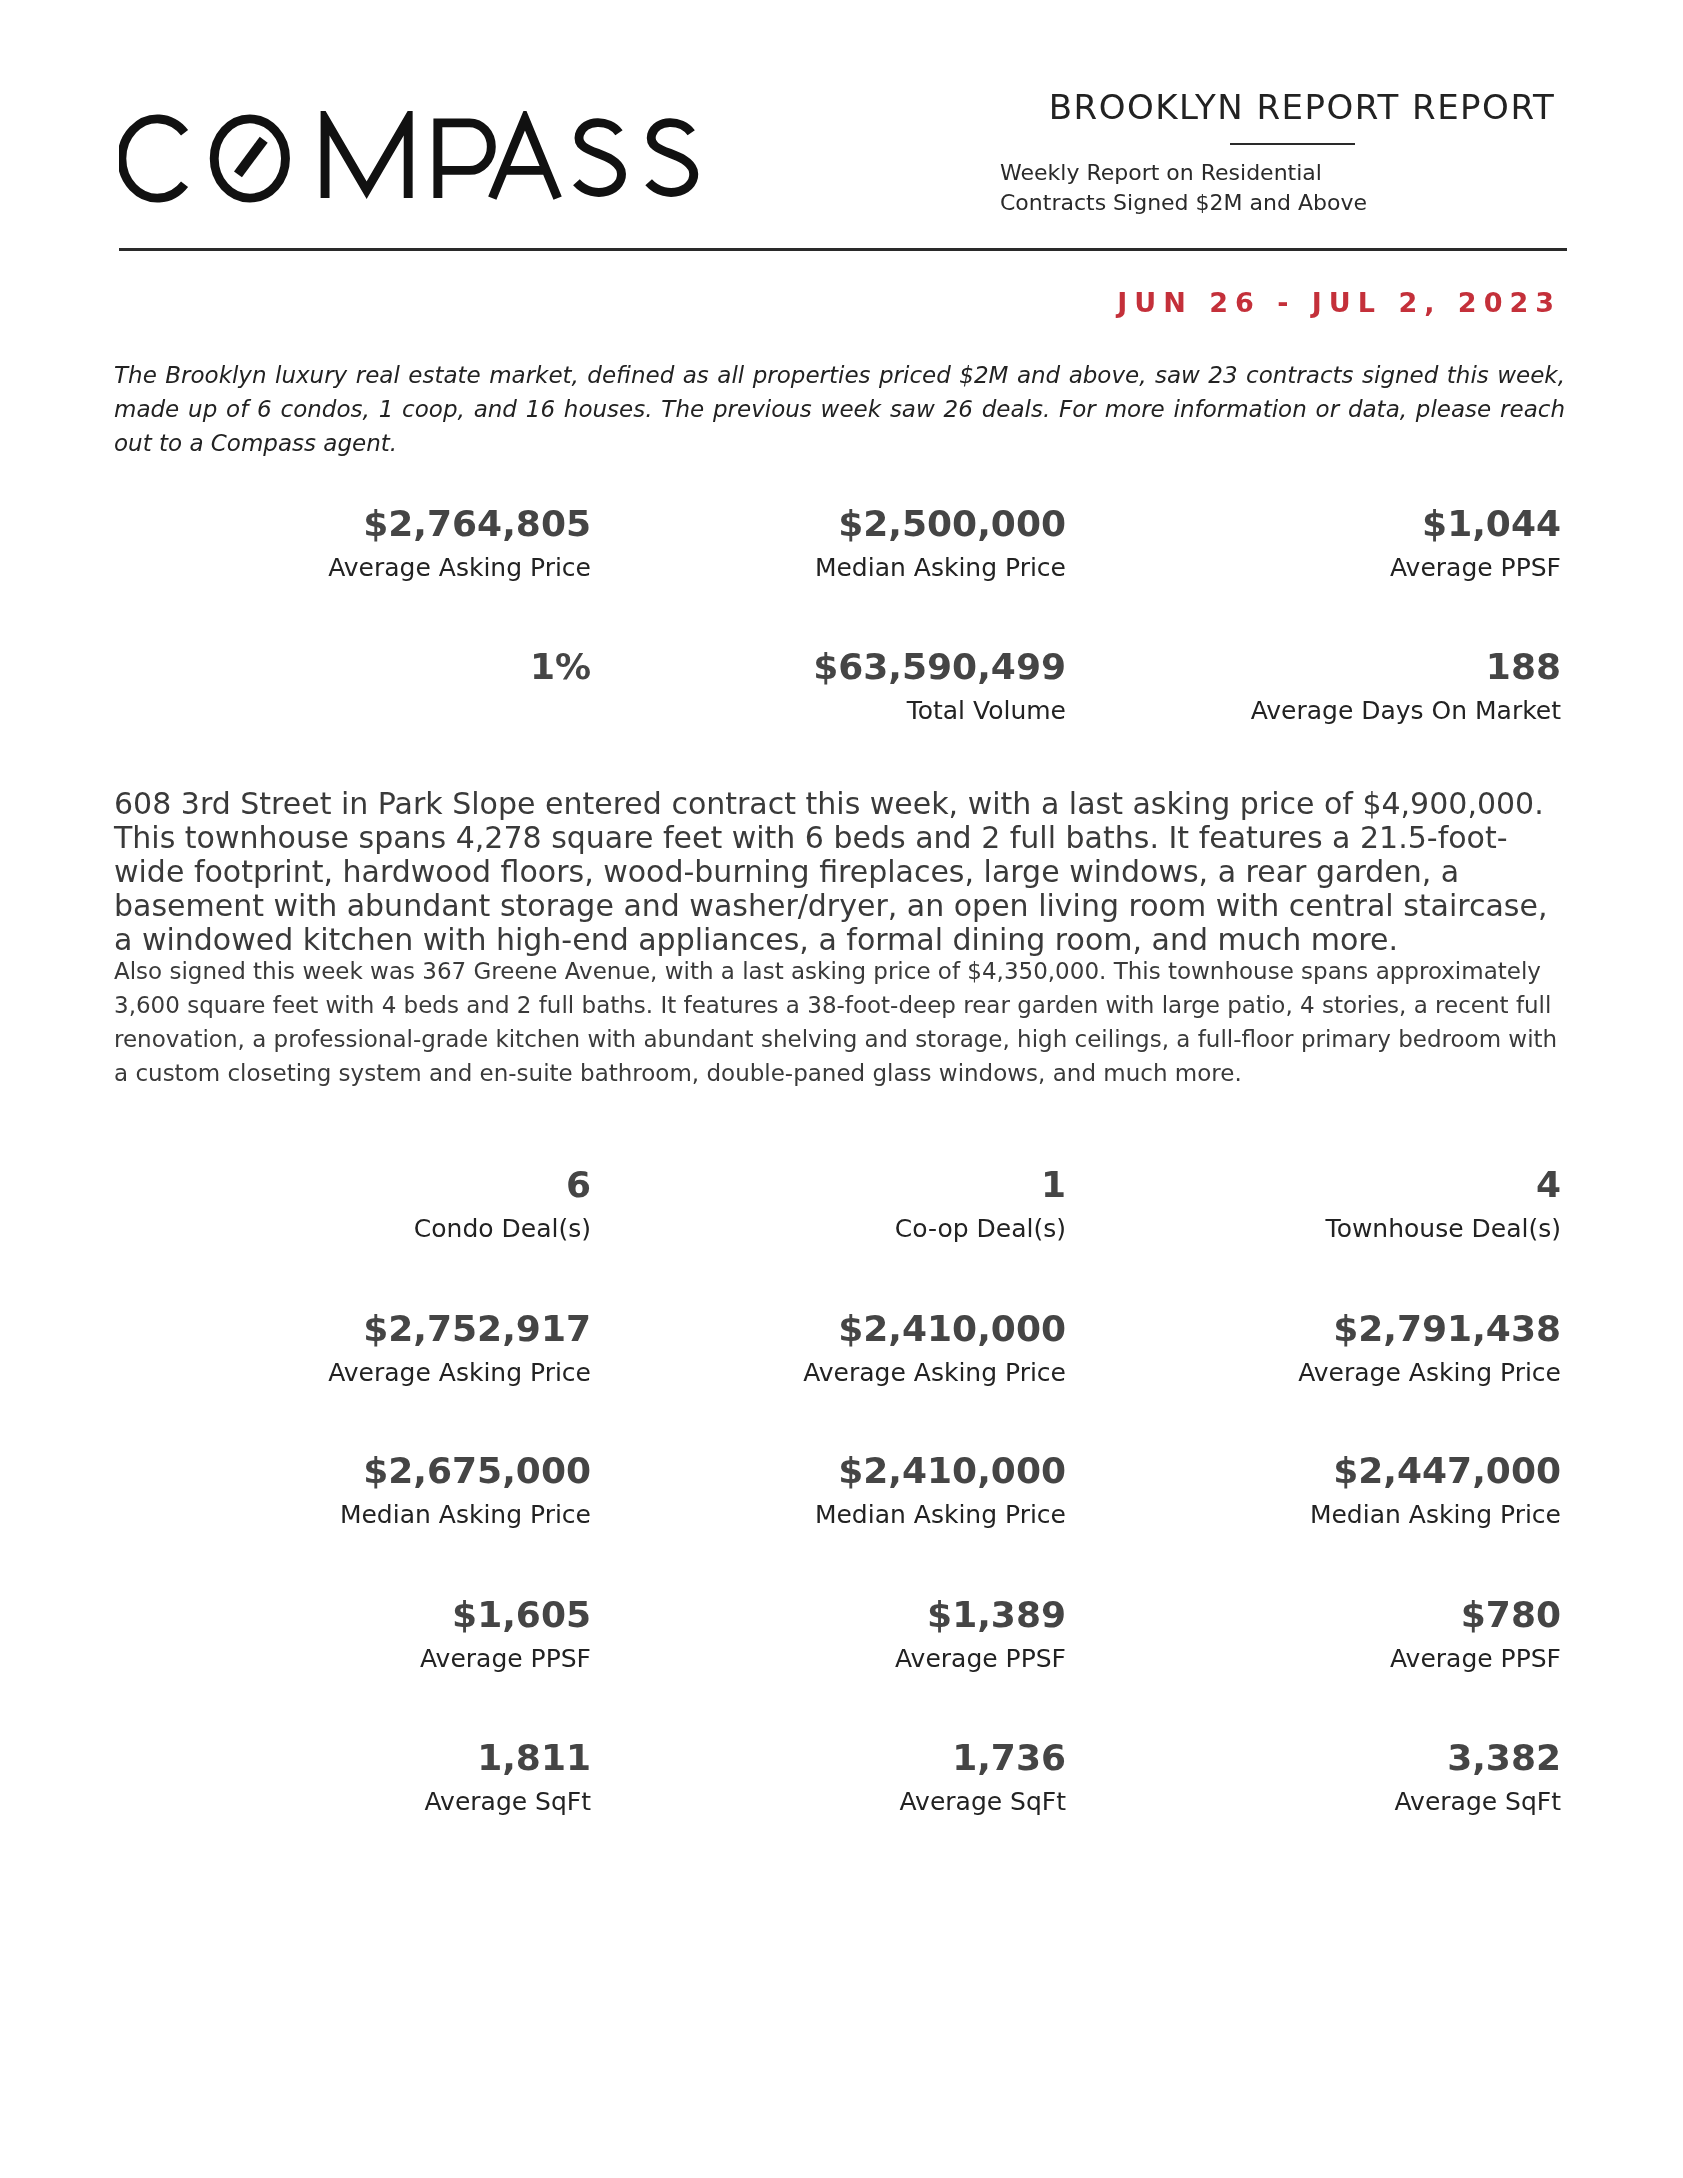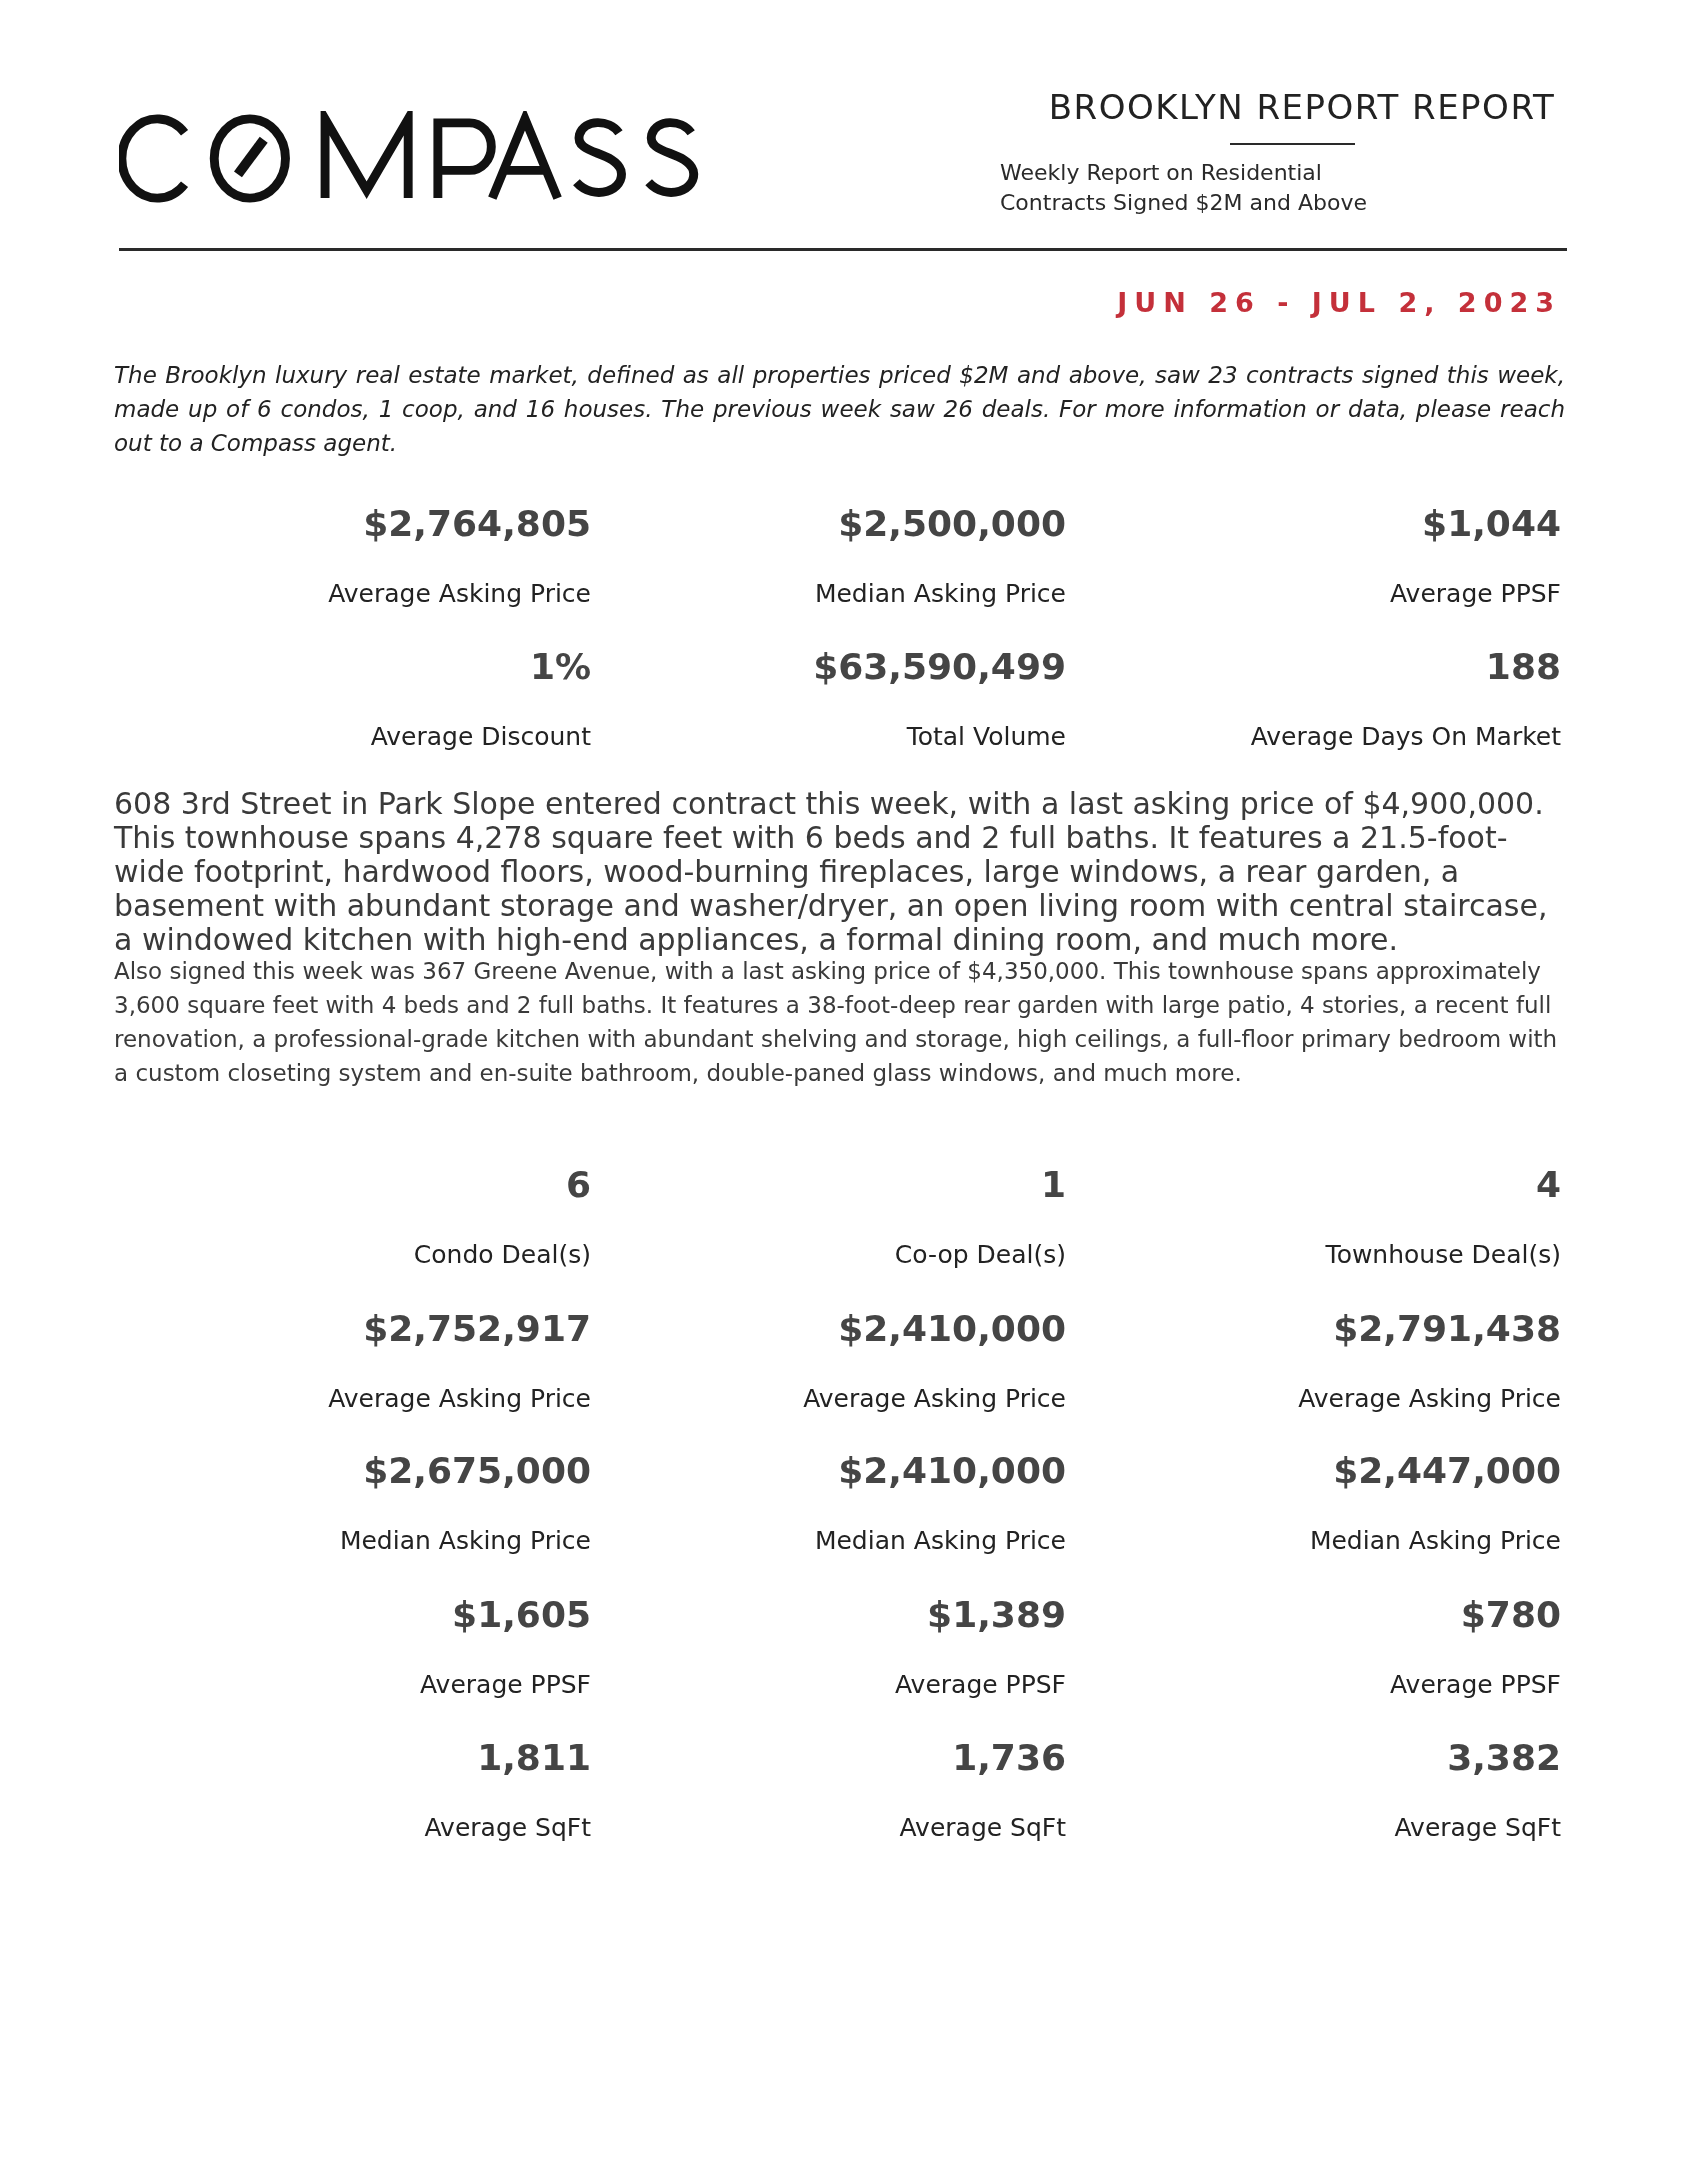--- a/index.html
+++ b/index.html
@@ -18,21 +18,21 @@
           font-weight: bold; font-size: 27px; letter-spacing: 7px; color: #c4303a; white-space: nowrap; }
   .para { position: absolute; left: 114px; width: 1451px; font-size: 23px; line-height: 34px;
           color: #2c2c2c; margin: 0; }
   .para.justify { text-align: justify; }
   .para.intro { top: 358px; color: #222; font-style: italic; }
   .para.p1 { top: 787px; color: #3a3a3a; font-size: 30px; }
   .para.p2 { top: 954px; color: #3a3a3a; font-size: 23px; }
   .stat { position: absolute; width: 475px; text-align: right; }
   .stat .value { font-family: "DejaVu Sans", sans-serif; font-weight: bold; font-size: 36px;
                  color: #454545; line-height: 44px; white-space: nowrap; }
-  .stat .label { font-size: 25px; color: #222; line-height: 32px; margin-top: 32px; white-space: nowrap; }
+  .stat .label { font-size: 25px; color: #222; line-height: 32px; margin-top: 6px; white-space: nowrap; }
   .c1 { left: 116px; } .c2 { left: 591px; } .c3 { left: 1086px; }
 </style>
 </head>
 <body>
 
 <div class="logo">
   <svg viewBox="0 0 620 96" xmlns="http://www.w3.org/2000/svg" aria-hidden="true">
     <g fill="none" stroke="#111" stroke-width="9" stroke-linecap="butt">
 
       <path d="M66 22 A36 40 0 1 0 66 74"></path>
@@ -71,21 +71,20 @@
 <div class="stat c2" style="top:502px">
   <div class="value">$2,500,000</div>
   <div class="label">Median Asking Price</div>
 </div>
 <div class="stat c3" style="top:502px">
   <div class="value">$1,044</div>
   <div class="label">Average PPSF</div>
 </div>
 <div class="stat c1" style="top:645px">
   <div class="value">1%</div>
-  <div class="label">Average Discount</div>
 </div>
 <div class="stat c2" style="top:645px">
   <div class="value">$63,590,499</div>
   <div class="label">Total Volume</div>
 </div>
 <div class="stat c3" style="top:645px">
   <div class="value">188</div>
   <div class="label">Average Days On Market</div>
 </div>
 

